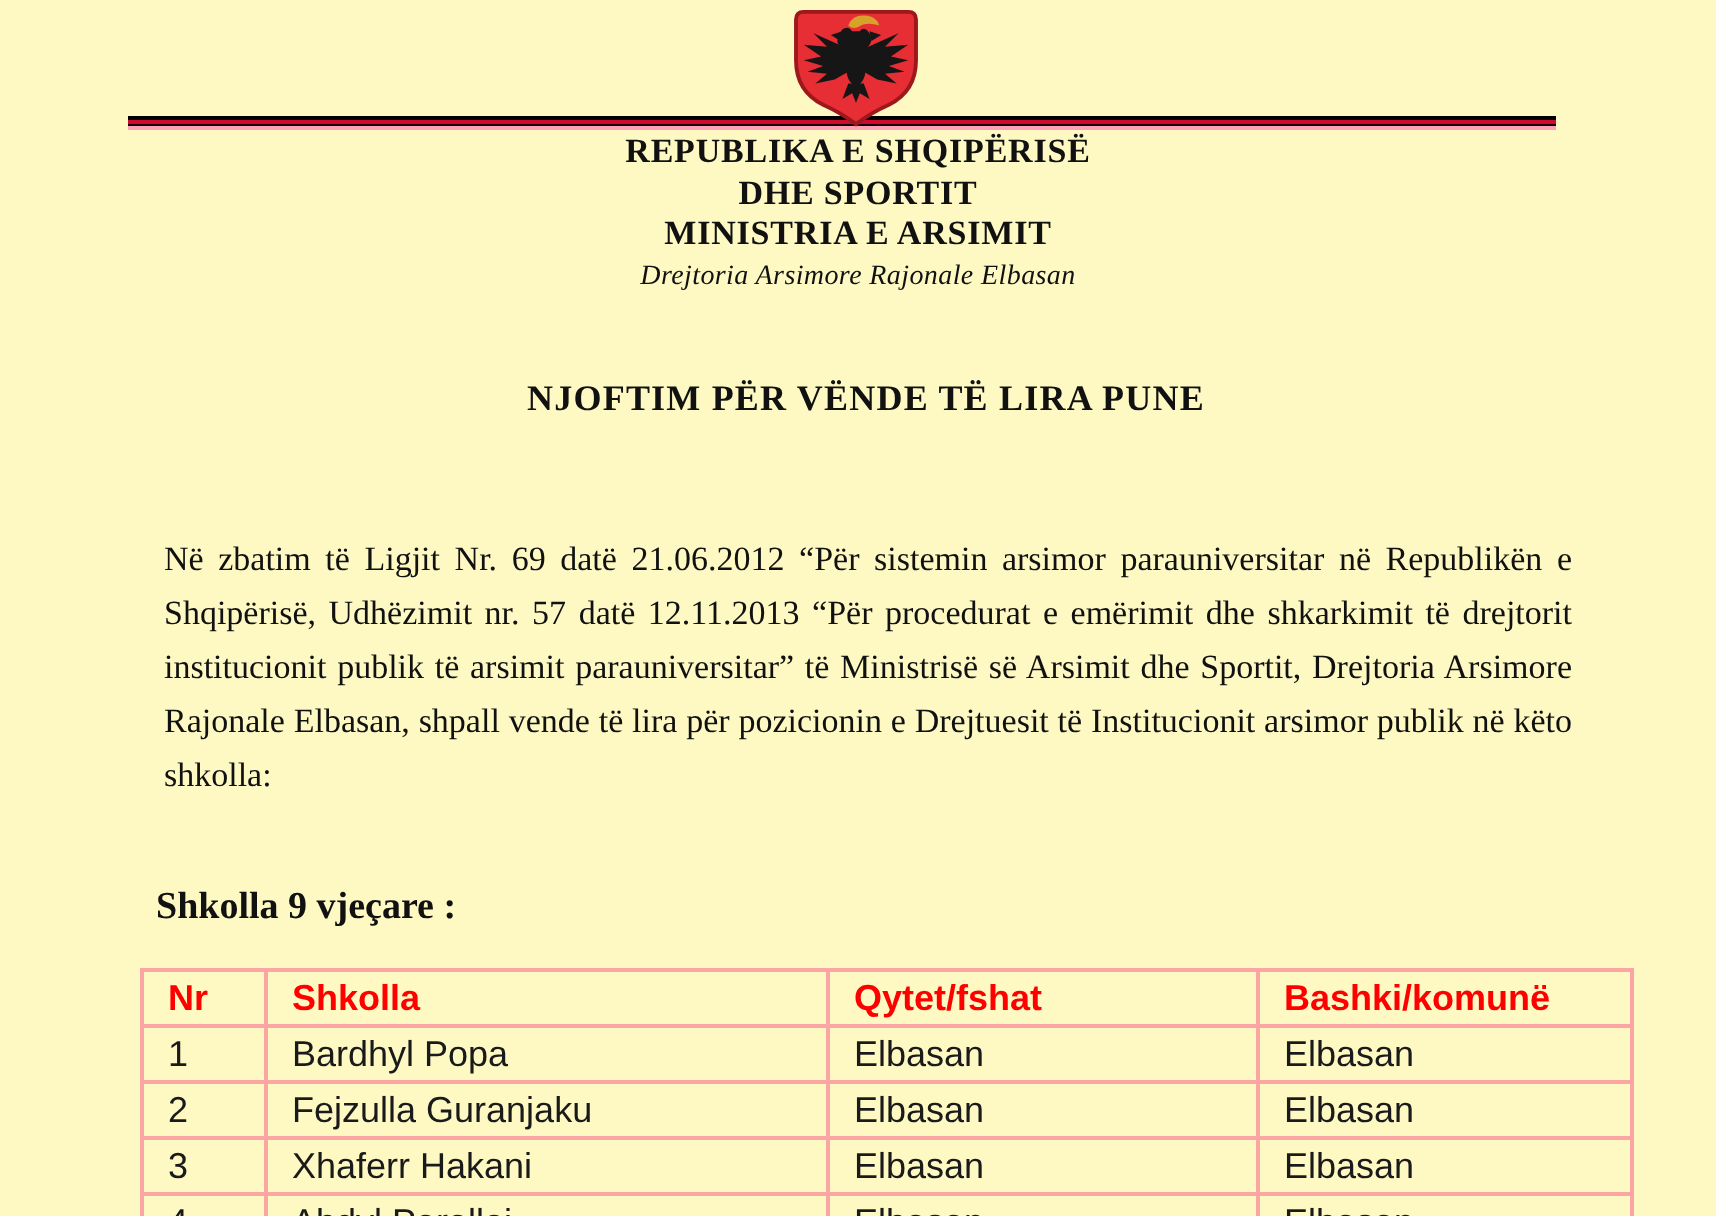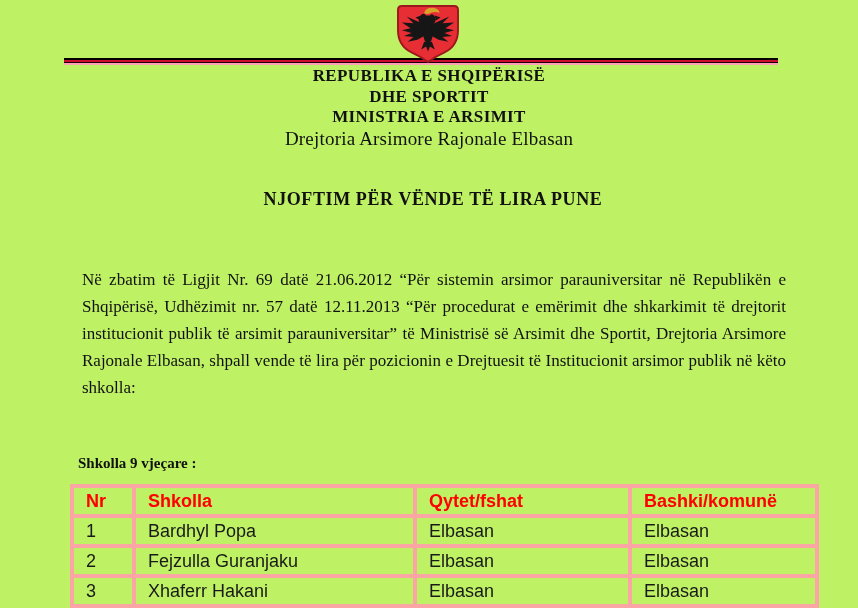--- a/index.html
+++ b/index.html
@@ -6,21 +6,21 @@
   body {
     width: 858px; height: 608px;
     background: #ffffff;
     font-family: "Liberation Serif", serif;
     color: #111111;
   }
   .page {
     position: relative;
     width: 858px; height: 608px;
     overflow: hidden;
-    background: #bef264;
+    background: #fef9c3;
   }
   .emblem {
     position: absolute; left: 394px; top: 4px;
     width: 68px; height: 60px; z-index: 2;
   }
   .rule {
     position: absolute; left: 64px; top: 58px;
     width: 714px; height: 7px; z-index: 1;
     background: linear-gradient(to bottom,
       #000000 0px, #000000 2px,
@@ -30,46 +30,46 @@
   }
   .header-text {
     position: absolute; top: 66px; left: 0;
     width: 858px; text-align: center;
   }
   .h-bold {
     font-weight: bold; font-size: 17px; line-height: 20.5px;
     letter-spacing: 0.4px;
   }
   .h-sub {
-    font-size: 19px; line-height: 22px; letter-spacing: 0.2px;
+    font-size: 14px; line-height: 22px; letter-spacing: 0.2px; font-style: italic;
   }
   .doc-title {
     position: absolute; top: 189px; left: 4px;
     width: 858px; text-align: center;
     font-weight: bold; font-size: 18px; letter-spacing: 0.6px;
   }
   .body-par {
     position: absolute; top: 262px; left: 78px;
     width: 704px; margin: 4px;
     font-size: 17px; line-height: 27px;
     text-align: justify;
   }
   .section-heading {
-    position: absolute; top: 455px; left: 78px;
-    font-weight: bold; font-size: 15px;
+    position: absolute; top: 443px; left: 78px;
+    font-weight: bold; font-size: 19px;
   }
   table.vacancies {
     position: absolute; top: 484px; left: 70px;
     border-collapse: collapse;
     font-family: "Liberation Sans", sans-serif;
     font-size: 18px;
     table-layout: fixed;
   }
   table.vacancies th, table.vacancies td {
-    border: 4px solid #fca5a5;
+    border: 2px solid #fca5a5;
     height: 24px;
     padding: 1px 2px 1px 12px;
     text-align: left;
     vertical-align: middle;
     overflow: hidden; white-space: nowrap;
   }
   table.vacancies th { font-weight: bold; }
   table.vacancies td { color: #1a1a1a; }
 </style>
 </head>

